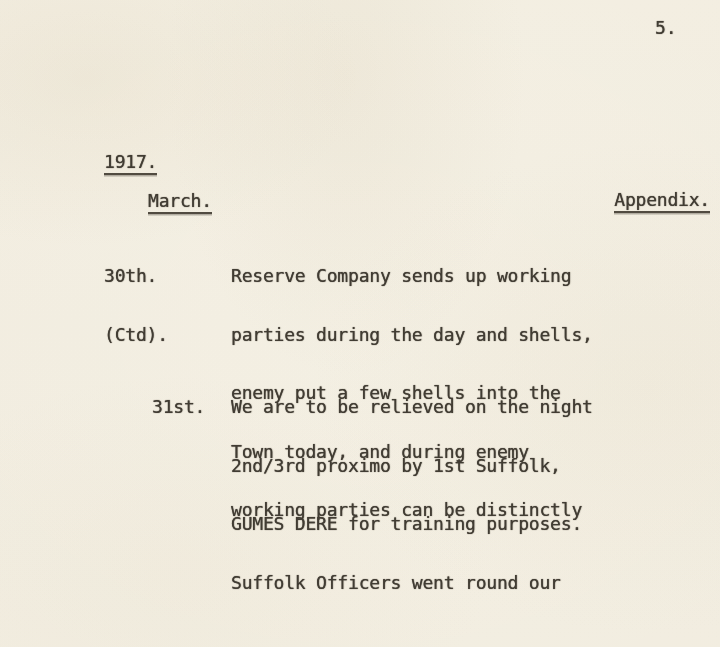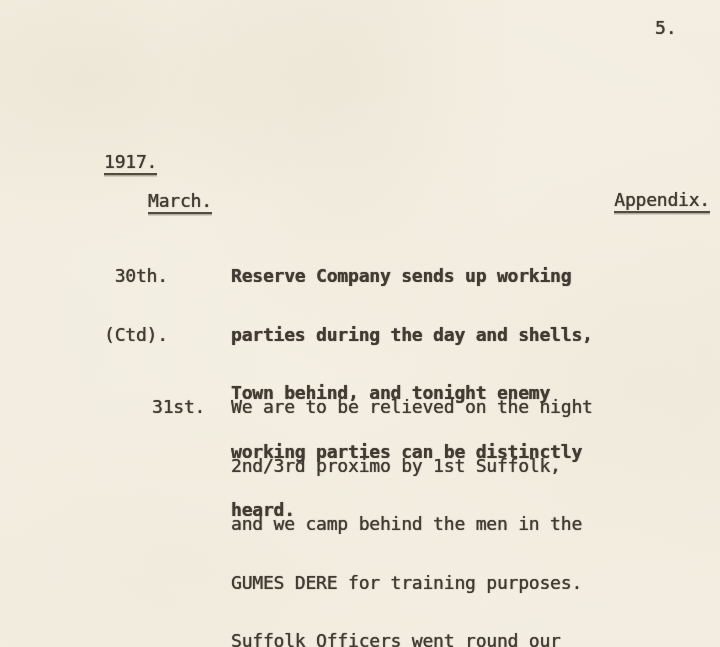--- a/index.html
+++ b/index.html
@@ -45,39 +45,38 @@
 <div class="paper">
 
   <div class="type" style="left:655px; top:18px;">5.</div>
 
   <div class="type ul" style="left:104px; top:152px;"><span>1917.</span></div>
 
   <div class="type ul" style="left:104px; top:191px;padding-left:44px;"><span>March.</span></div>
 
   <div class="type ul" style="right:10px; top:190px;"><span>Appendix.</span></div>
 
-  <div class="type" style="left:104px; top:227px;text-align:right;">
+  <div class="type" style="left:104px; top:227px;">
     <div class="line">30th.</div>
     <div class="line">(Ctd).</div>
   </div>
-  <div class="type" style="left:231px; top:227px;font-weight:bold;">
+  <div class="type" style="left:231px; top:227px;">
     <div class="line">Reserve Company sends up working</div>
     <div class="line">parties during the day and shells,</div>
-    <div class="line">Town behind, and tonight enemy</div>
+    <div class="line">enemy put a few shells into the</div>
+    <div class="line">Town today, and during enemy</div>
     <div class="line">working parties can be distinctly</div>
-    <div class="line">heard.</div>
   </div>
 
   <div class="type" style="left:104px; top:358px;margin-left:48px;">
     <div class="line">31st.</div>
   </div>
   <div class="type" style="left:231px; top:358px;">
     <div class="line">We are to be relieved on the night</div>
     <div class="line">2nd/3rd proximo by 1st Suffolk,</div>
-    <div class="line">and we camp behind the men in the</div>
     <div class="line">GUMES DERE for training purposes.</div>
     <div class="line">Suffolk Officers went round our</div>
     
     
     
     
     
     
     
     

